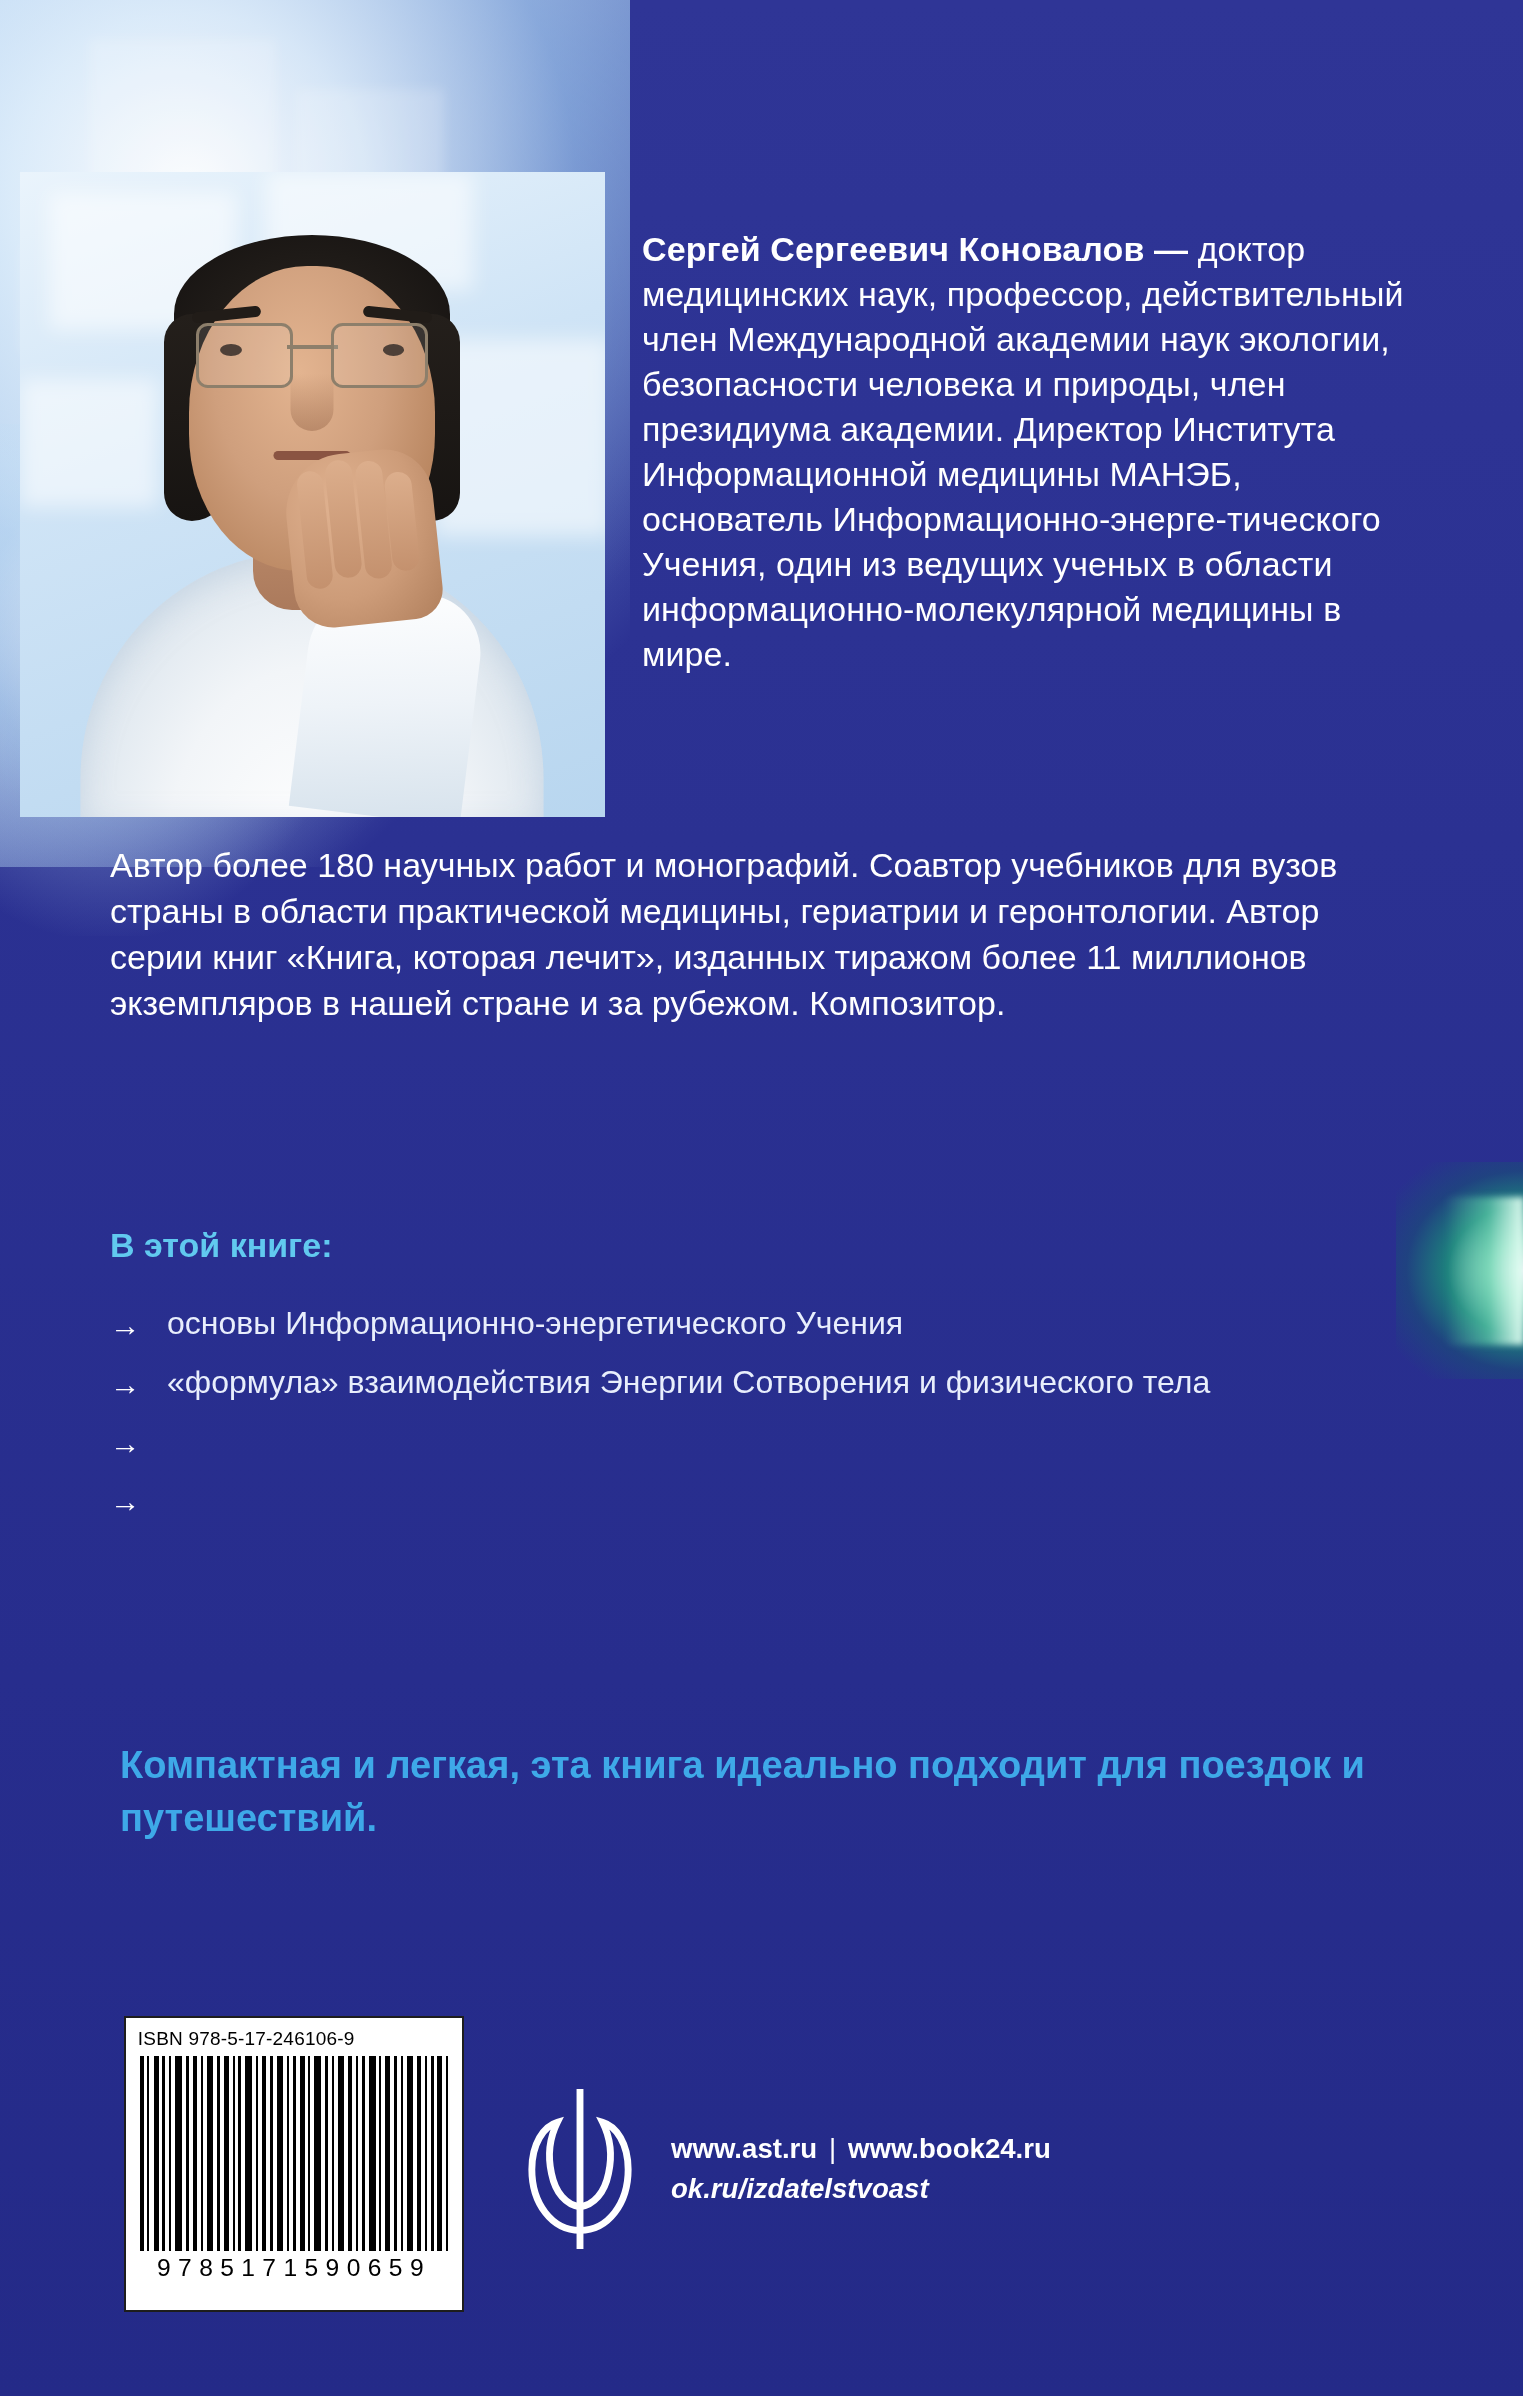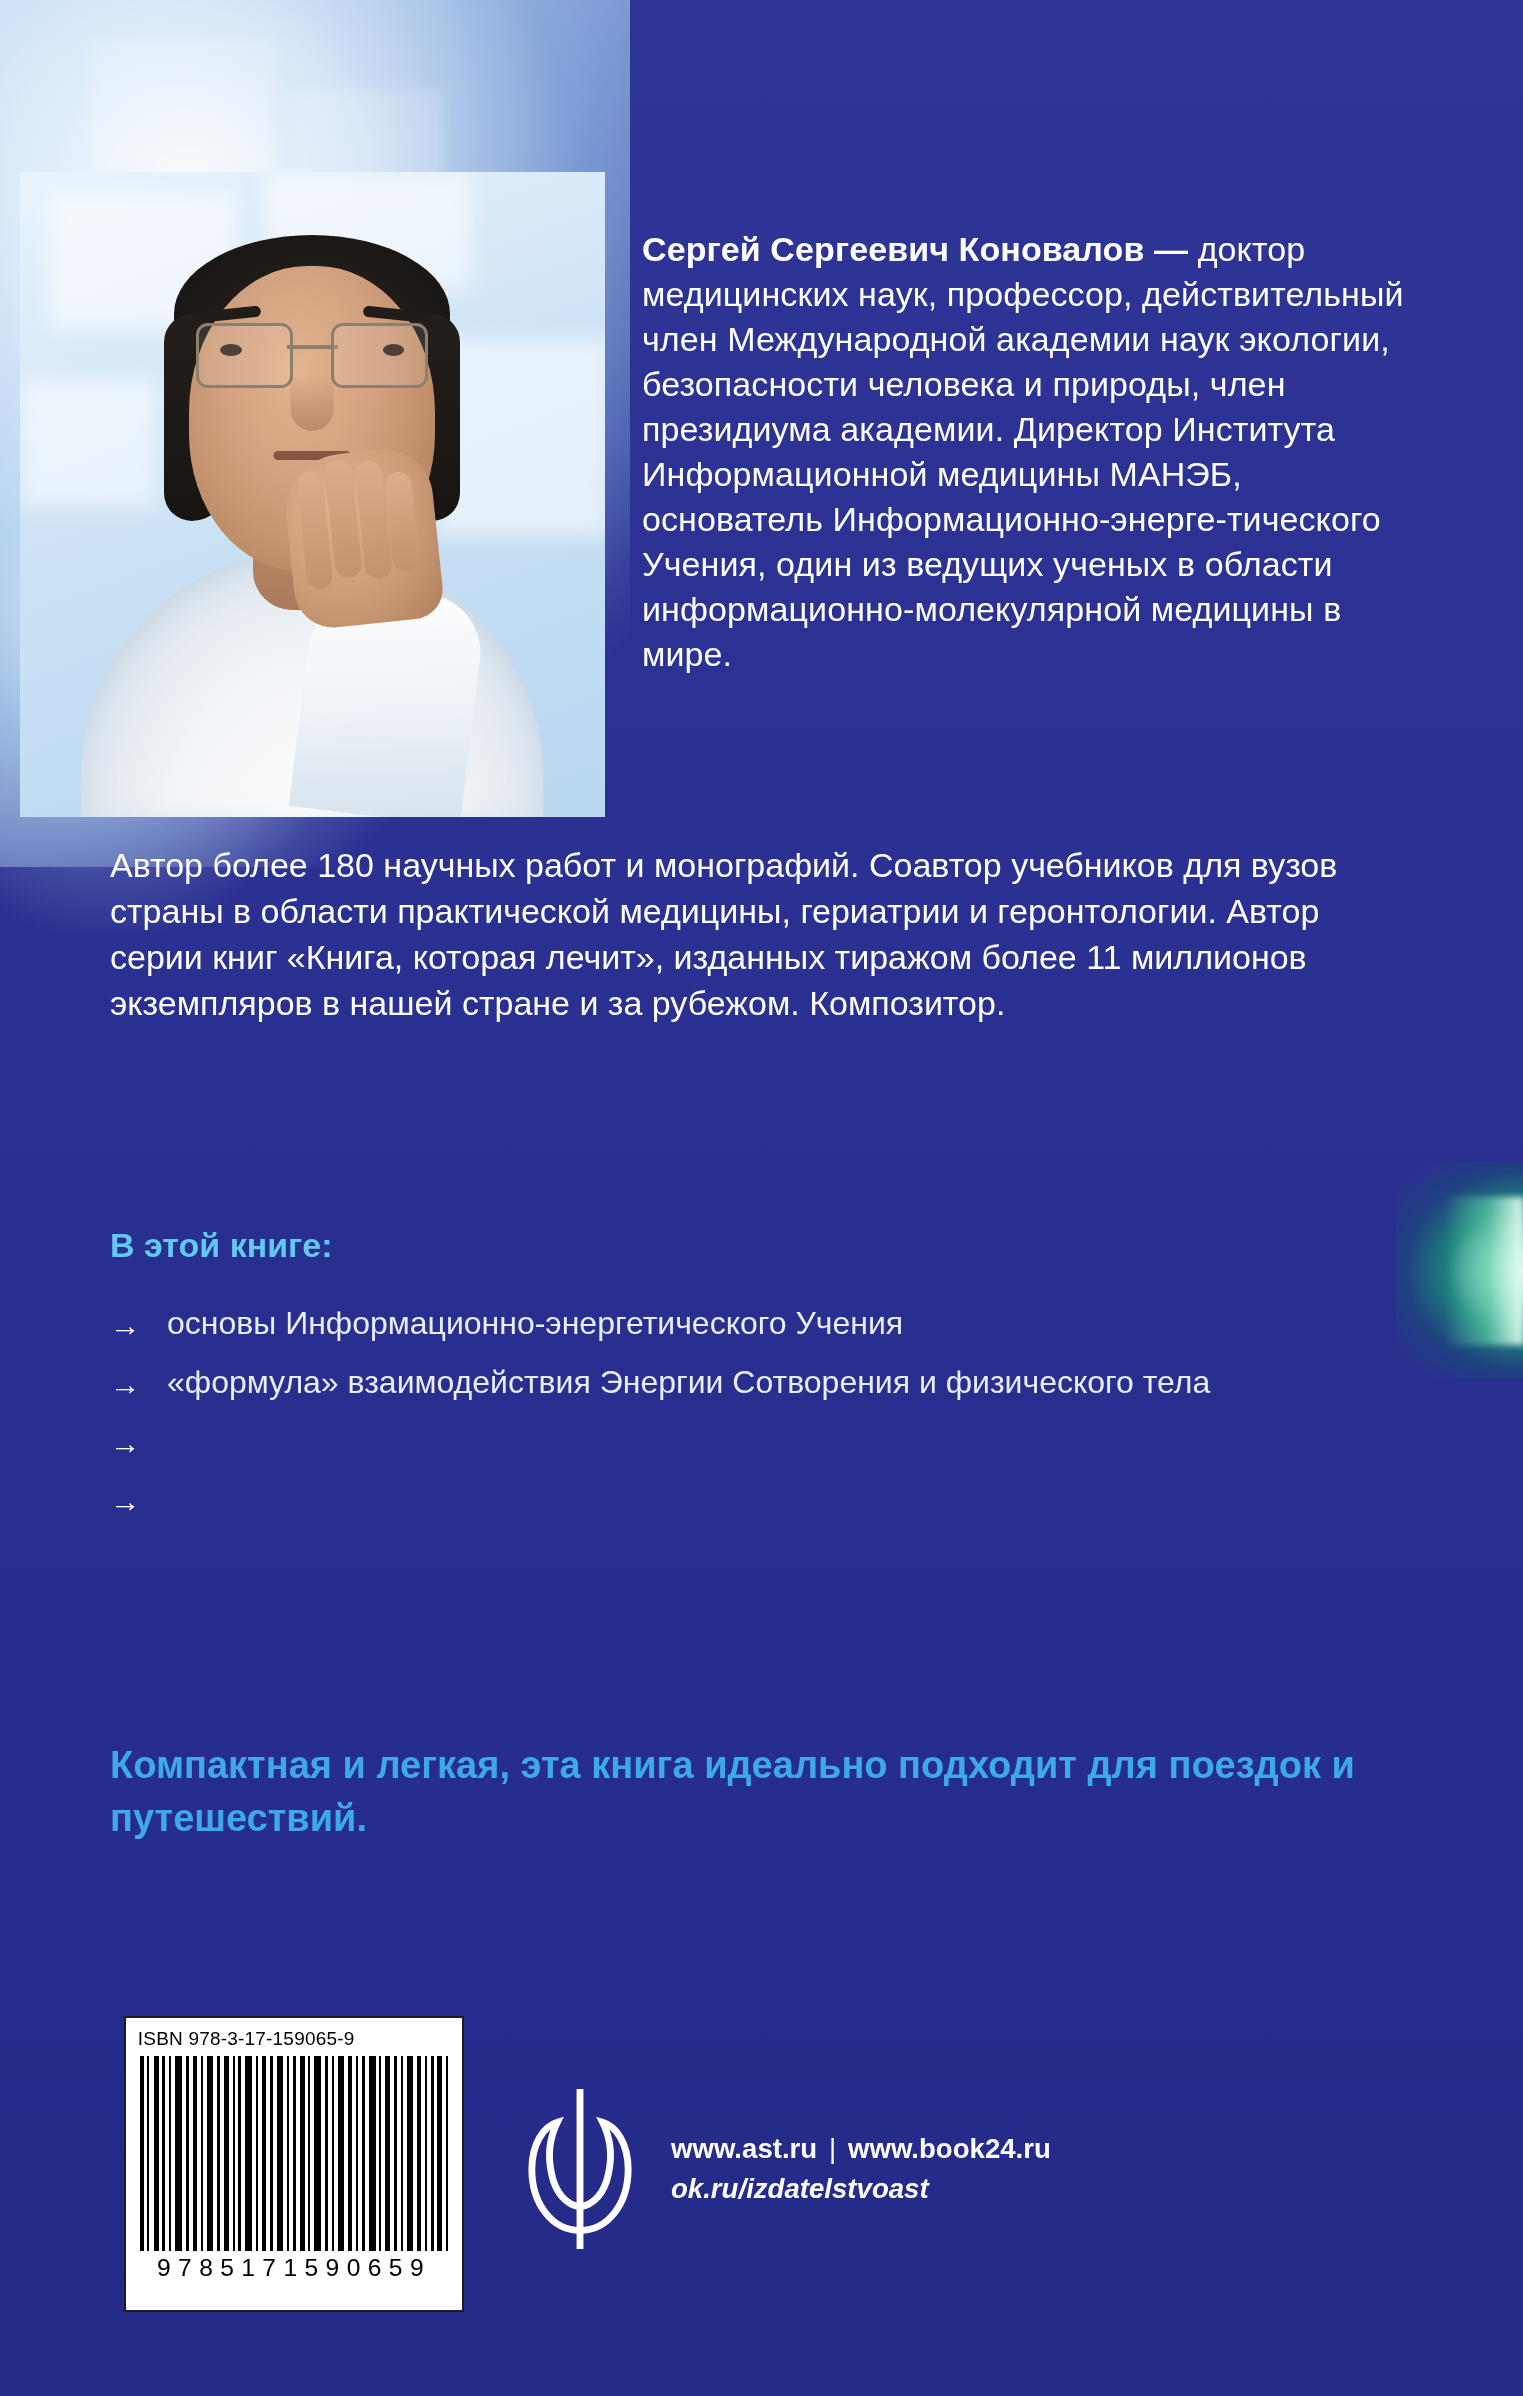--- a/index.html
+++ b/index.html
@@ -295,21 +295,21 @@
     padding-top: 2px;
   }
   .bullet .btext {
     color: #e8eefc;
     font-size: 32px;
     line-height: 43px;
   }
 
   .closing {
     position: absolute;
-    left: 110px;
+    left: 120px;
     top: 1739px;
     width: 1320px;
     color: #3ea9e8;
     font-size: 38px;
     font-weight: bold;
     line-height: 53px;
   }
 
   
   .barcode {
@@ -445,21 +445,21 @@
       <span class="arrow">→</span>
     </div>
     <div class="bullet">
       <span class="arrow">→</span>
     </div>
   </div>
 
   <div class="closing">Компактная и легкая, эта книга идеально подходит для поездок и путешествий.</div>
 
   <div class="barcode">
-    <div class="isbn">ISBN 978-3-17-159065-9</div>
+    <div class="isbn">ISBN 978-5-17-246106-9</div>
     <div class="bars">
       <i style="left:2px;width:3.9px;"></i>
         <i style="left:8.9px;width:2px;"></i>
       <i style="left:15.8px;width:5.9px;"></i>
         <i style="left:24.6px;width:3px;"></i>
       <i style="left:31.5px;width:2px;"></i>
         <i style="left:37px;width:6.9px;"></i>
       <i style="left:48px;width:3px;"></i>
         <i style="left:55px;width:3.9px;"></i>
       <i style="left:63px;width:2px;"></i>

